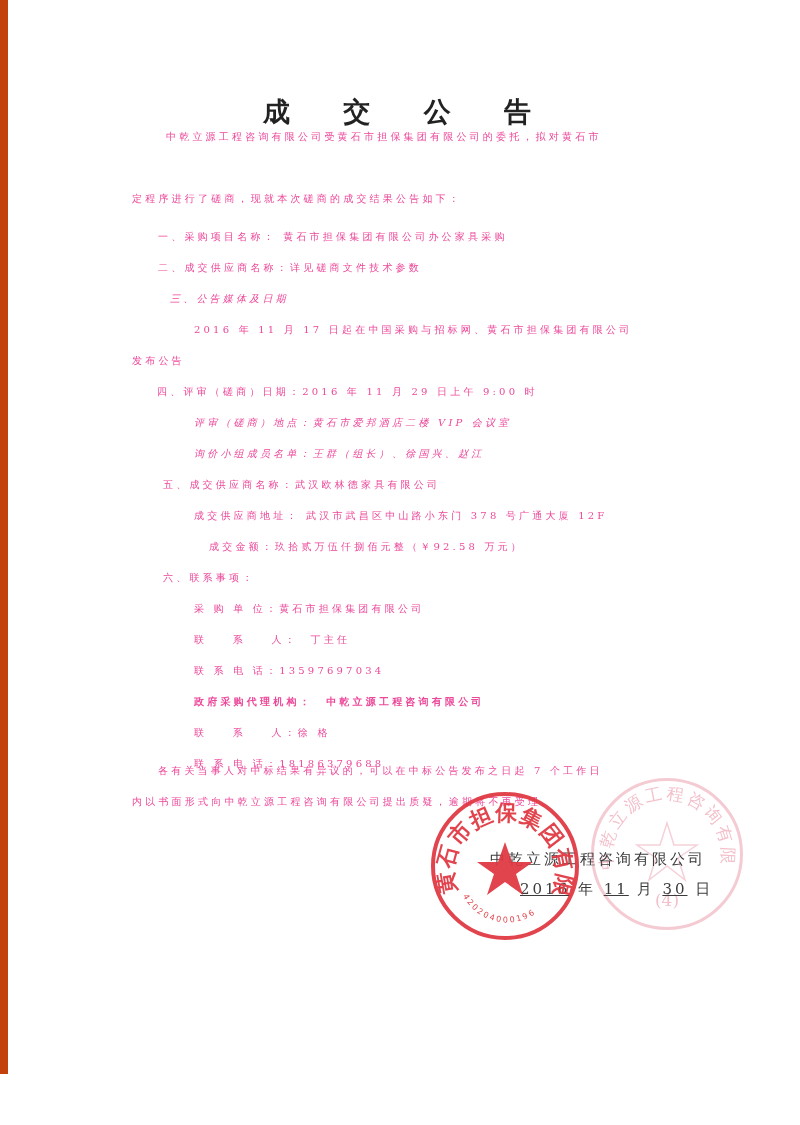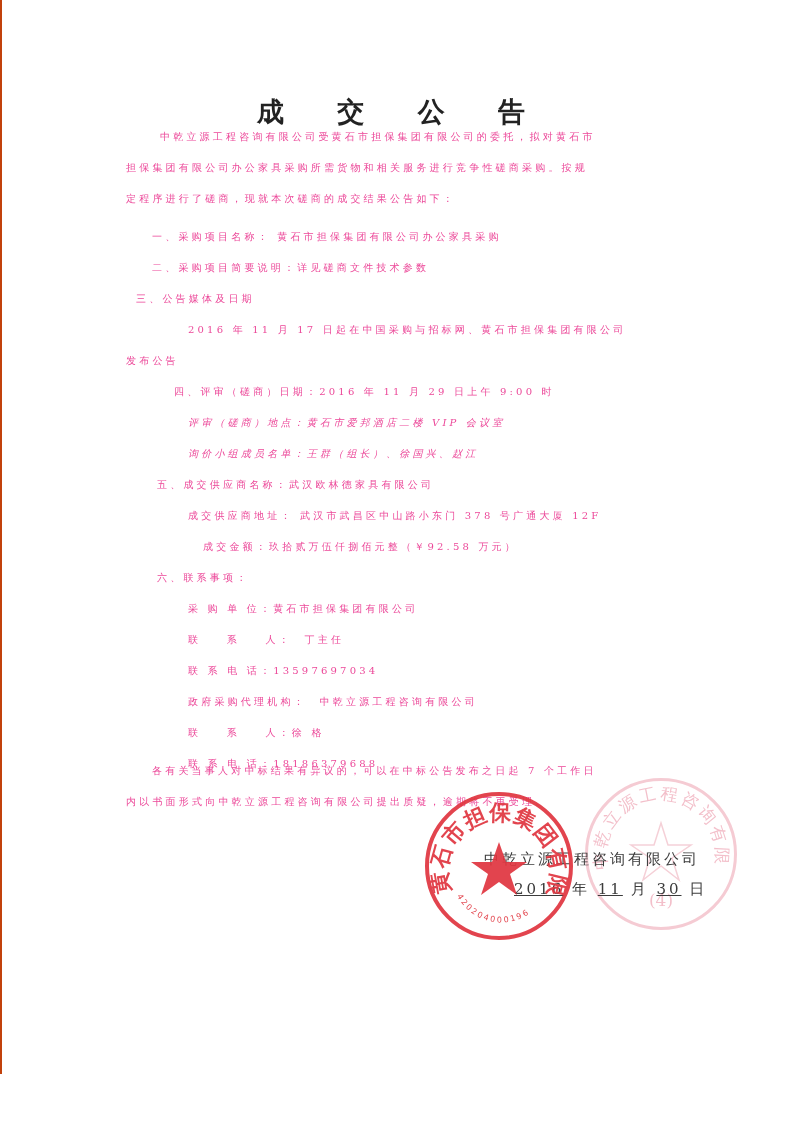--- a/index.html
+++ b/index.html
@@ -1,59 +1,58 @@
 <!DOCTYPE html>
 <html><head>
 <meta charset="utf-8">
 <style>
   html, body { margin:0; padding:0; background:#ffffff; }
   body { width:800px; height:1125px; position:relative; overflow:hidden;
          font-family: "DejaVu Serif", "Liberation Serif", serif; color:#3a3a3a; }
   .page { position:absolute; left:0; top:0; width:800px; height:1074px; background:#fff;
-          border-left:2px solid #c2410c; box-sizing:border-box; }
+          border-left:8px solid #c2410c; box-sizing:border-box; }
   .title { position:absolute; top:94px; left:0; width:800px; text-align:center;
            font-family:"DejaVu Sans", "Liberation Sans", sans-serif; font-weight:bold;
            font-size:27px; letter-spacing:22px; color:#222; }
   .line { position:absolute; font-size:10px; letter-spacing:3.2px; white-space:nowrap; color:#ec4899; }
   .stamp { position:absolute; border-radius:50%; box-sizing:border-box; }
   .stamp-red { left:423px; top:792px; width:148px; height:148px; border:4px solid #e0353f; }
   .stamp-pink { left:583px; top:778px; width:152px; height:152px; border:3px solid #f4c6cf; opacity:0.9; }
   .sig { position:absolute; font-size:15px; letter-spacing:3px; color:#3b3b3b; white-space:nowrap; }
   .u { text-decoration:underline; }
 </style>
 </head>
 <body>
 
 <div class="page">
 
   <div class="title">成 交 公 告</div>
 
   <div class="line" style="left:158px; top:130px;">中乾立源工程咨询有限公司受黄石市担保集团有限公司的委托，拟对黄石市</div>
-  <div class="line" style="left:124px; top:161px;">担保集团有限公司办公家具采购所需货物和相关服务进行竞争性磋商采购。按规</div>
   <div class="line" style="left:150px; top:230px;">一、采购项目名称：  黄石市担保集团有限公司办公家具采购</div>
 
   <div class="line" style="left:124px; top:192px;">定程序进行了磋商，现就本次磋商的成交结果公告如下：</div>
-  <div class="line" style="left:150px; top:261px;">二、采购项目简要说明：详见磋商文件技术参数</div>
-  <div class="line" style="left:134px; top:292px;">三、公告媒体及日期</div>
+  <div class="line" style="left:150px; top:261px;">二、成交供应商名称：详见磋商文件技术参数</div>
+  <div class="line" style="left:162px; top:292px;font-style:italic;">三、公告媒体及日期</div>
   <div class="line" style="left:186px; top:323px;">2016 年 11 月 17 日起在中国采购与招标网、黄石市担保集团有限公司</div>
   <div class="line" style="left:124px; top:354px;">发布公告</div>
 
-  <div class="line" style="left:172px; top:385px;">四、评审（磋商）日期：2016 年 11 月 29 日上午 9:00 时</div>
+  <div class="line" style="left:149px; top:385px;">四、评审（磋商）日期：2016 年 11 月 29 日上午 9:00 时</div>
   <div class="line" style="left:186px; top:416px;font-style:italic;">评审（磋商）地点：黄石市爱邦酒店二楼 VIP 会议室</div>
   <div class="line" style="left:186px; top:447px;font-style:italic;">询价小组成员名单：王群（组长）、徐国兴、赵江</div>
 
   <div class="line" style="left:155px; top:478px;">五、成交供应商名称：武汉欧林德家具有限公司</div>
   <div class="line" style="left:186px; top:509px;">成交供应商地址：  武汉市武昌区中山路小东门 378 号广通大厦 12F</div>
   <div class="line" style="left:186px; top:540px;margin-left:15px;">成交金额：玖拾贰万伍仟捌佰元整（￥92.58 万元）</div>
 
   <div class="line" style="left:155px; top:571px;">六、联系事项：</div>
   <div class="line" style="left:186px; top:602px; white-space:pre;">采 购 单 位：黄石市担保集团有限公司</div>
   <div class="line" style="left:186px; top:633px; white-space:pre;">联    系    人：  丁主任</div>
   <div class="line" style="left:186px; top:664px; white-space:pre;">联 系 电 话：13597697034</div>
-  <div class="line" style="left:186px; top:695px; white-space:pre;">政府采购代理机构：  中乾立源工程咨询有限公司</div>
+  <div class="line" style="left:186px; top:695px; white-space:pre;font-weight:bold;">政府采购代理机构：  中乾立源工程咨询有限公司</div>
   <div class="line" style="left:186px; top:726px; white-space:pre;">联    系    人：徐 格</div>
   <div class="line" style="left:186px; top:757px; white-space:pre;">联 系 电 话：18186379688</div>
 
   <div class="line" style="left:150px; top:764px; top:764px;">各有关当事人对中标结果有异议的，可以在中标公告发布之日起 7 个工作日</div>
   <div class="line" style="left:124px; top:795px;">内以书面形式向中乾立源工程咨询有限公司提出质疑，逾期将不再受理。</div>
 
   <div class="stamp stamp-pink">
     <svg width="146" height="146" viewBox="0 0 146 146" style="position:absolute;left:0;top:0;">
       <defs>
           <path id="pinkArc" d="M 20 88 A 55 55 0 1 1 126 88"></path>

